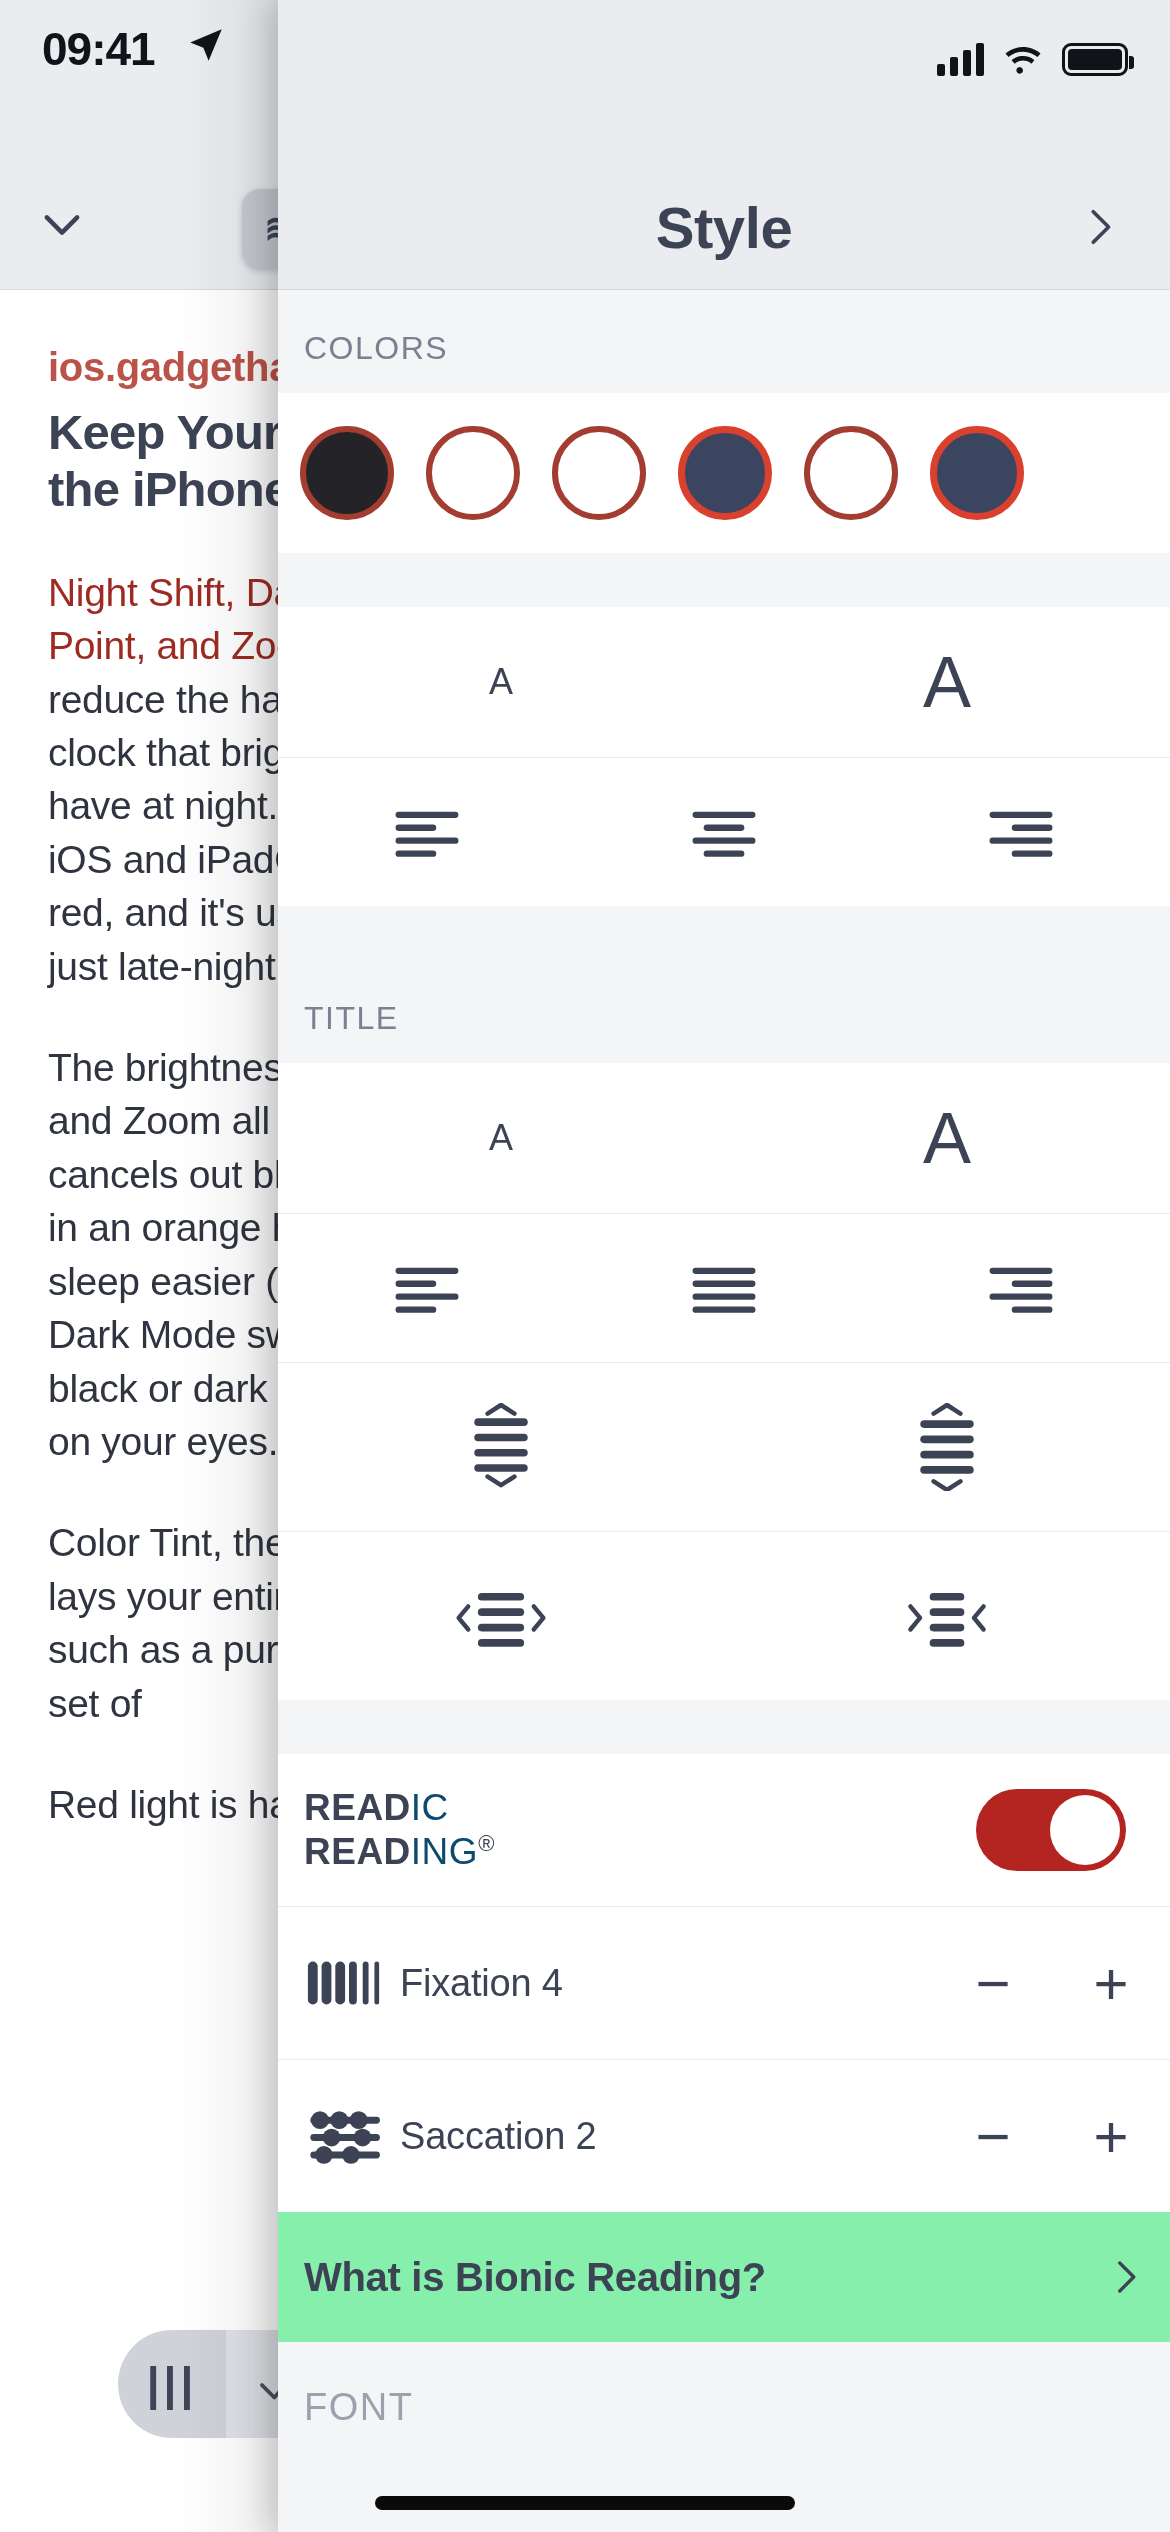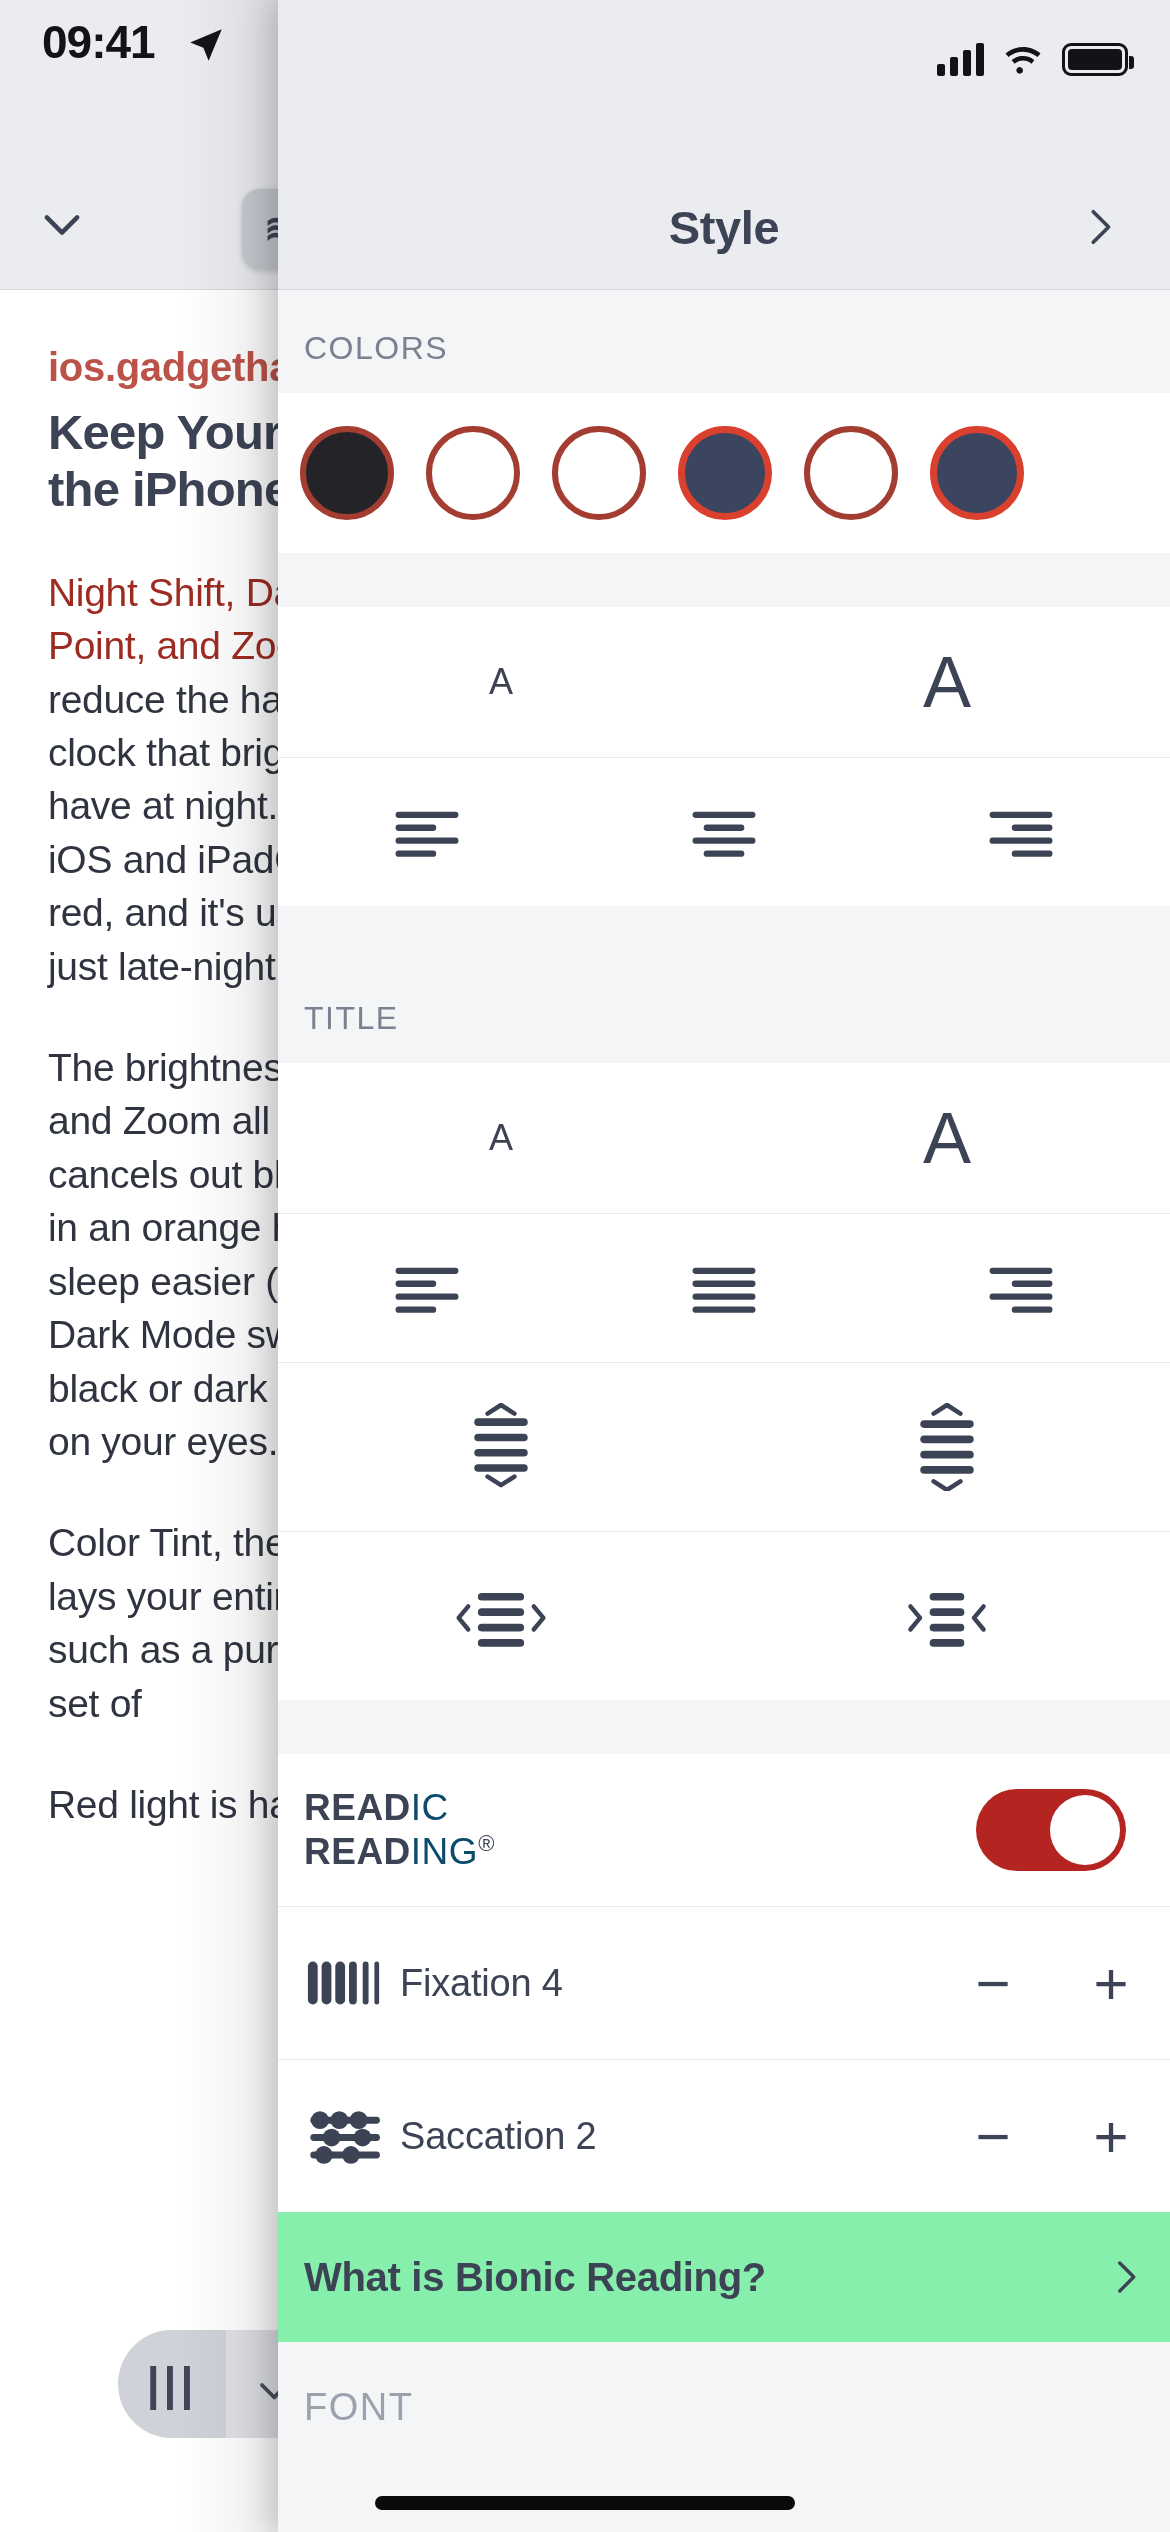--- a/index.html
+++ b/index.html
@@ -13,21 +13,21 @@
   
   #article-layer{
     position:absolute; left:0; top:0; width:1170px; height:2532px;
     background:#ffffff;
   }
   .art-statusbar{
     position:absolute; left:0; top:0; width:1170px; height:165px;
     background:#ebecf0;
   }
   .art-clock{
-    position:absolute; left:42px; top:15px;
+    position:absolute; left:42px; top:22px;
     font-size:46px; font-weight:700; color:#111318;
     letter-spacing:-1px;
     text-align:center;
   }
   .art-loc{
     position:absolute; left:185px; top:24px;
     font-size:40px; color:#111318; transform:rotate(0deg);
   }
   .art-navbar{
     position:absolute; left:0; top:165px; width:1170px; height:125px;
@@ -120,21 +120,21 @@
     width:5px; height:13px; background:#111318; border-radius:0 3px 3px 0;
   }
   .batt i{display:block; width:100%; height:100%; background:#111318; border-radius:4px;}
 
   .sheet-nav{
     height:125px; background:#ebecf0; border-bottom:1px solid #d6d8de;
     display:flex; align-items:center; justify-content:center;
     position:relative;
   }
   .sheet-title{
-    font-size:47px; font-weight:700; color:#3c4354; letter-spacing:-.4px;
+    font-size:58px; font-weight:700; color:#3c4354; letter-spacing:-.4px;
   }
   .sheet-nav-next{
     position:absolute; right:48px; top:50%; transform:translateY(-50%);
     width:46px; height:46px;
   }
 
   .sec-head{
     background:#f4f5f7; padding:40px 0 26px 26px;
     font-size:32px; color:#7b8191; letter-spacing:1.5px; font-weight:400;
   }

